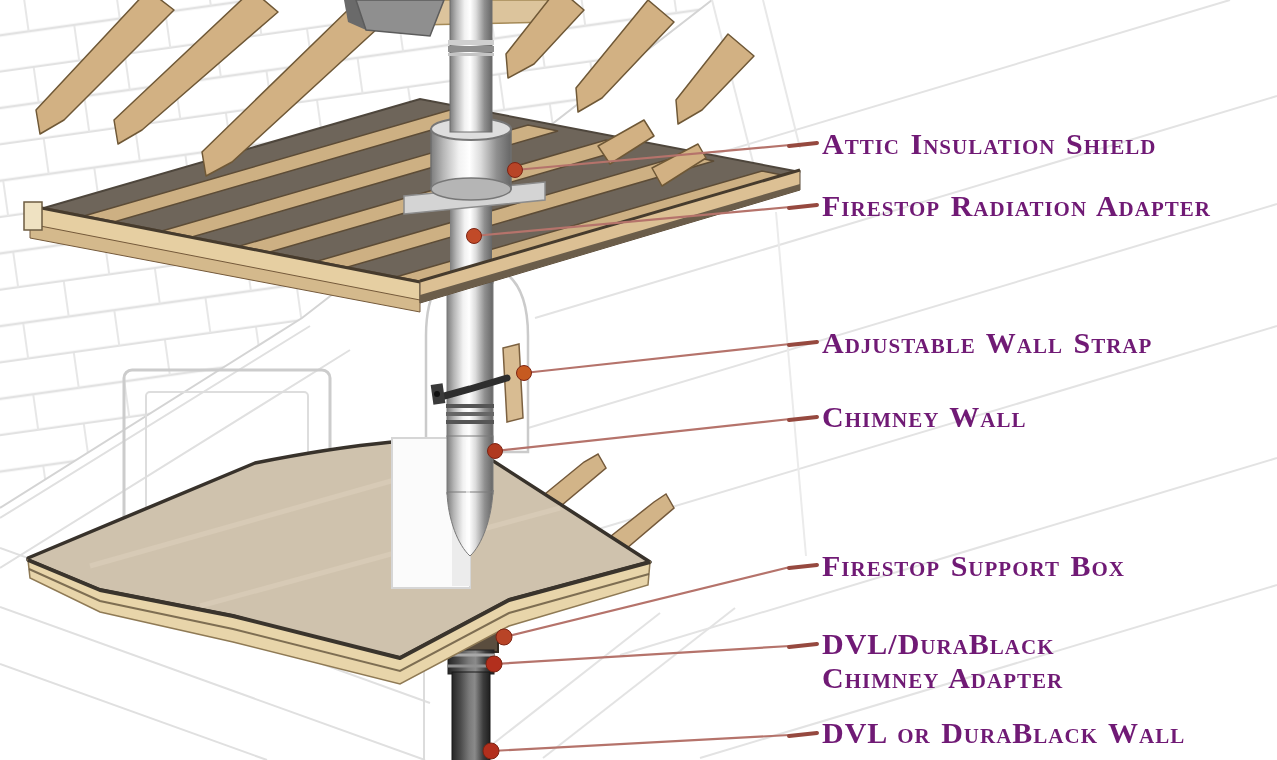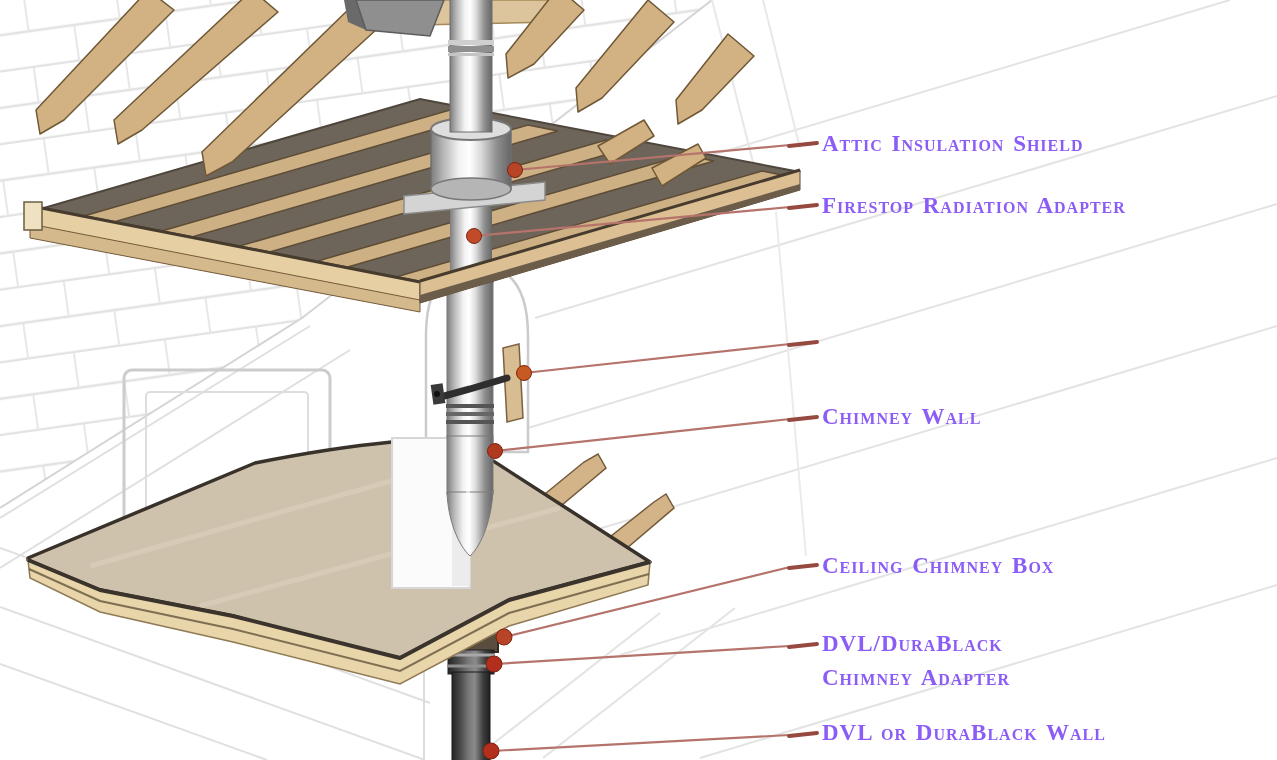--- a/index.html
+++ b/index.html
@@ -6,25 +6,25 @@
   body{
     width:1277px;height:760px;position:relative;overflow:hidden;
     background:#ffffff;
     font-family:"Liberation Serif", serif;
   }
   #stage{position:absolute;left:0;top:0;width:1277px;height:760px;}
   svg{display:block;}
   .callout{
     position:absolute;
     left:822px;
-    color:#8b5cf6;
+    color:#701a75;
     font-family:"Liberation Serif", serif;
     font-weight:700;
     font-variant:small-caps;
-    font-size:23px;
+    font-size:30px;
     letter-spacing:1px;
     word-spacing:2px;
     white-space:nowrap;
     line-height:34px;
   }
 </style>
 </head>
 <body>
 
 <div id="stage">
@@ -205,21 +205,22 @@
     <circle cx="524" cy="373" r="7.5" fill="#c65a20"></circle>
     <circle cx="495" cy="451" r="7.5" fill="#b03a20"></circle>
     <circle cx="504" cy="637" r="8" fill="#b84427"></circle>
     <circle cx="494" cy="664" r="8" fill="#b22f1d"></circle>
     <circle cx="491" cy="751" r="8" fill="#b22f1d"></circle>
   </g>
 </svg>
 
 <div class="callout" style="top:127px">Attic Insulation Shield</div>
 <div class="callout" style="top:189px">Firestop Radiation Adapter</div>
+<div class="callout" style="top:326px">Adjustable Wall Strap</div>
 <div class="callout" style="top:400px">Chimney Wall</div>
-<div class="callout" style="top:549px">Ceiling Chimney Box</div>
+<div class="callout" style="top:549px">Firestop Support Box</div>
 <div class="callout" style="top:627px">
   <div>DVL/DuraBlack</div>
   <div>Chimney Adapter</div>
 </div>
 <div class="callout" style="top:716px">DVL or DuraBlack Wall</div>
 
 </div>
 
 </body></html>

